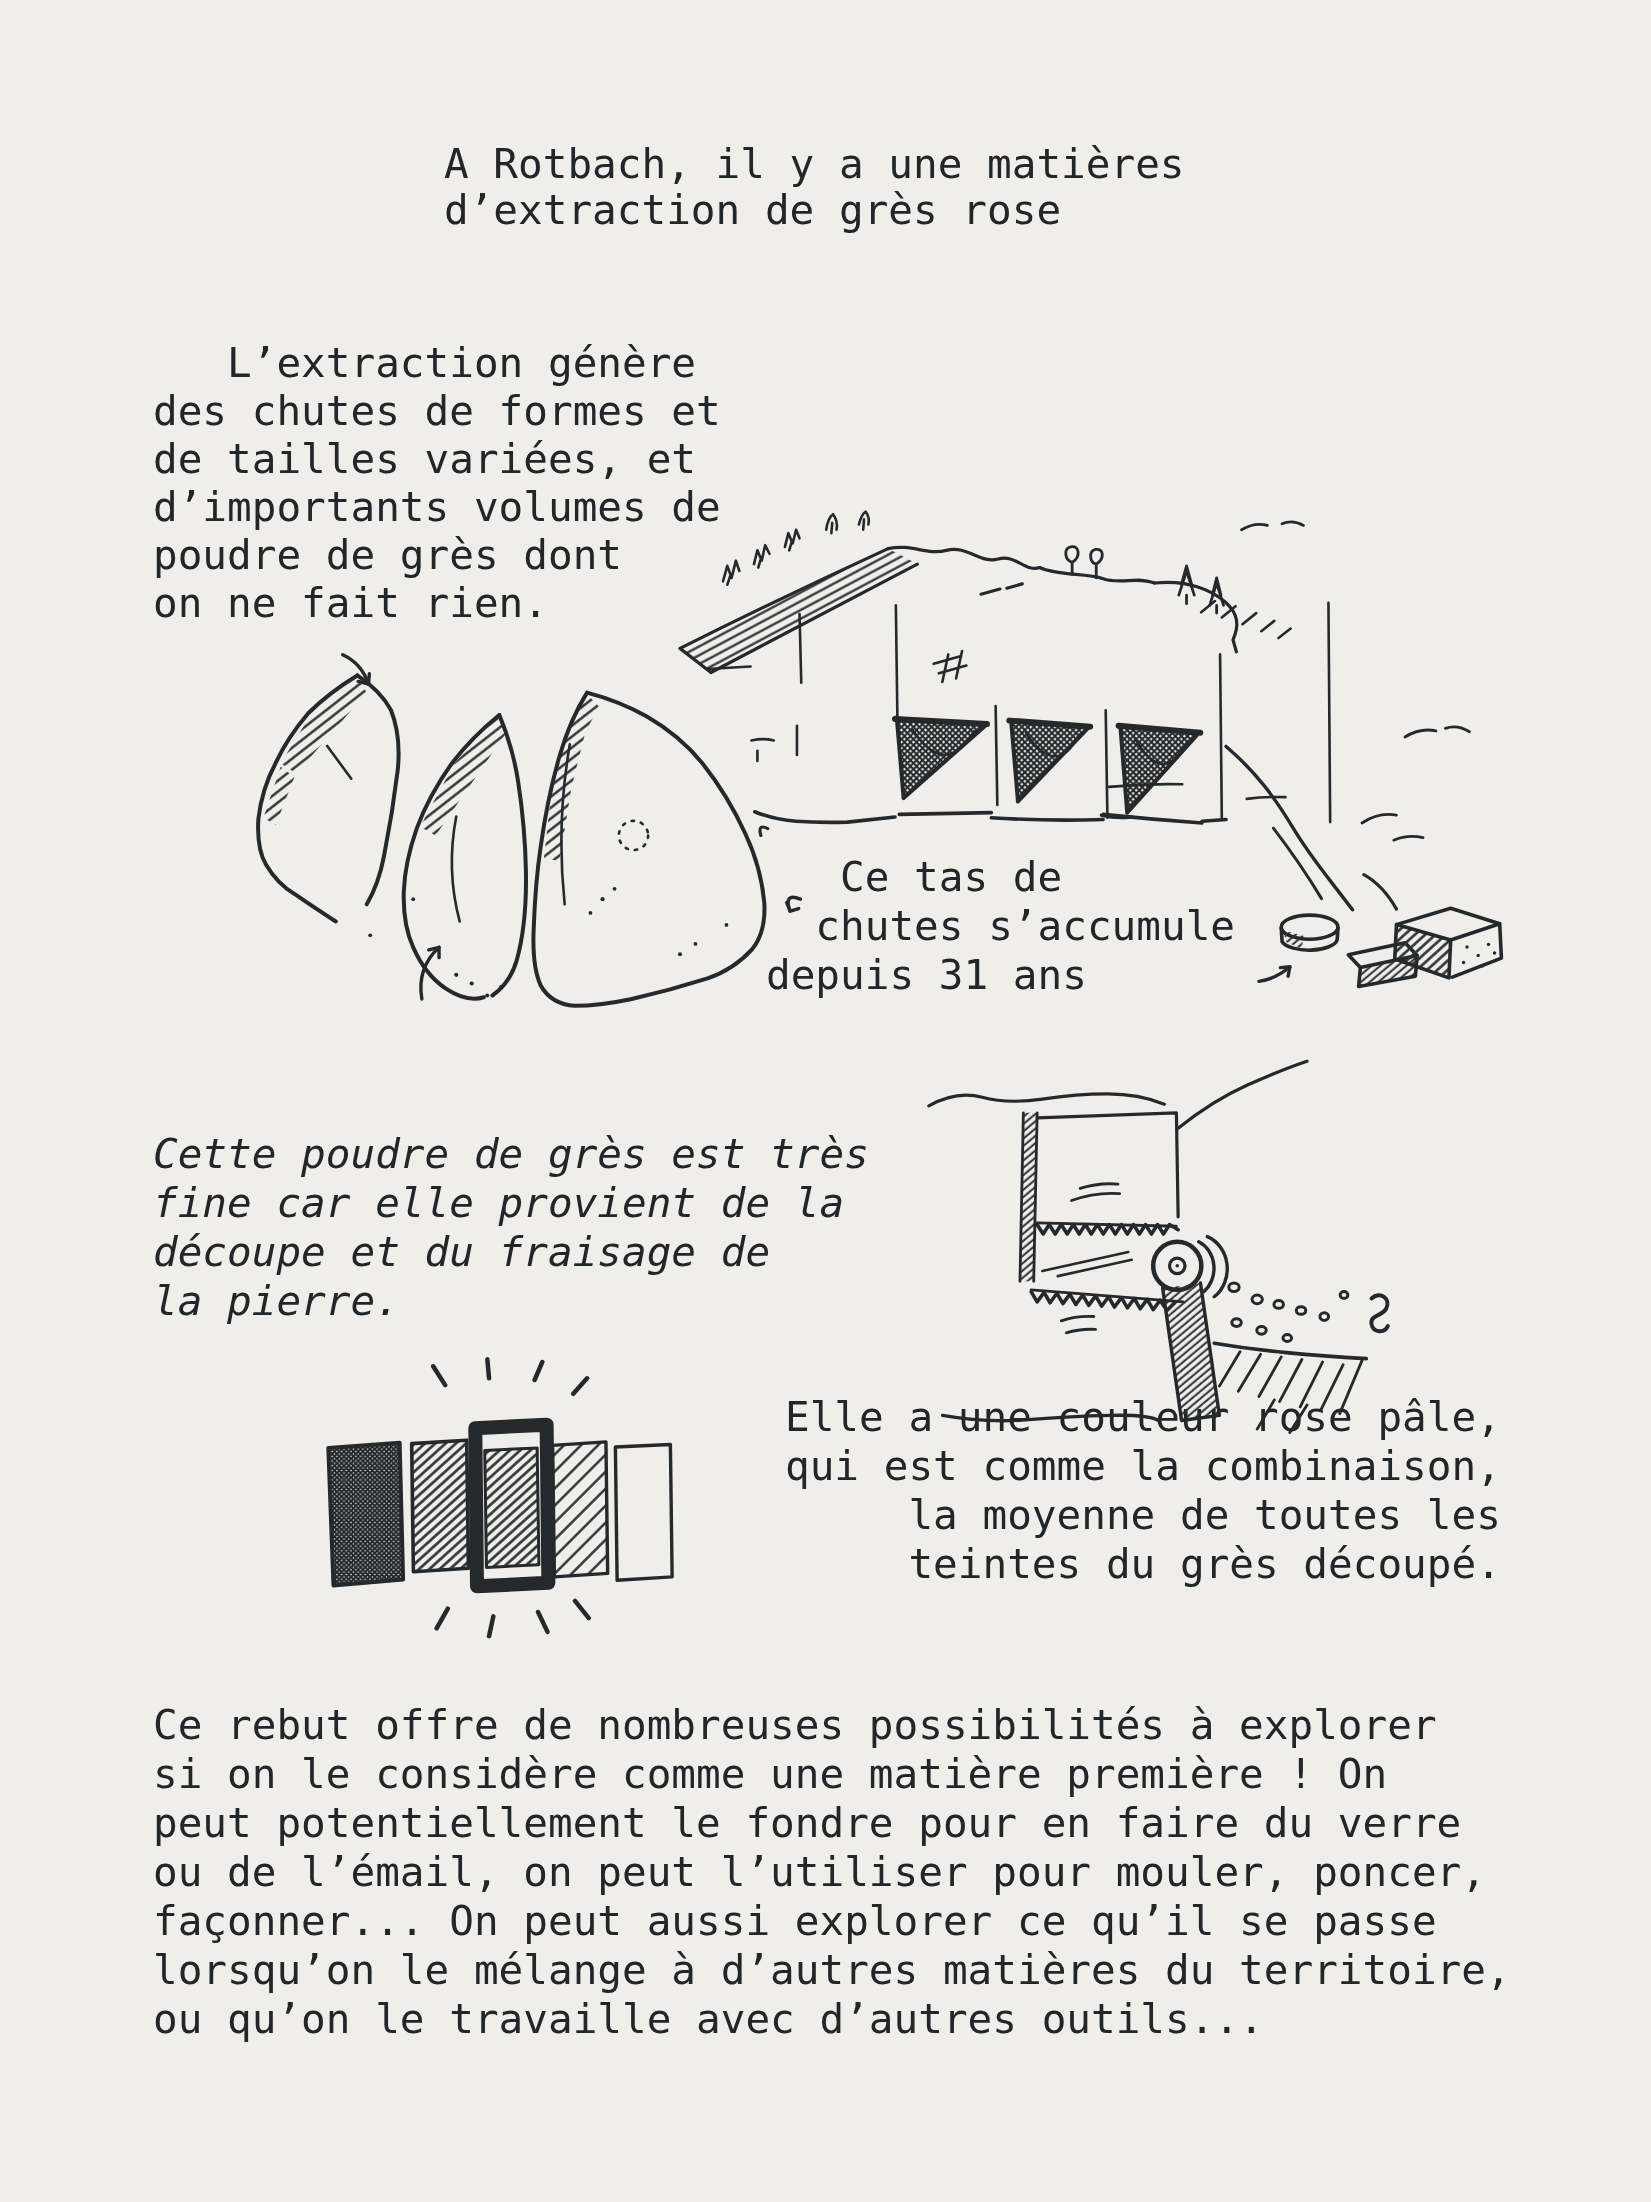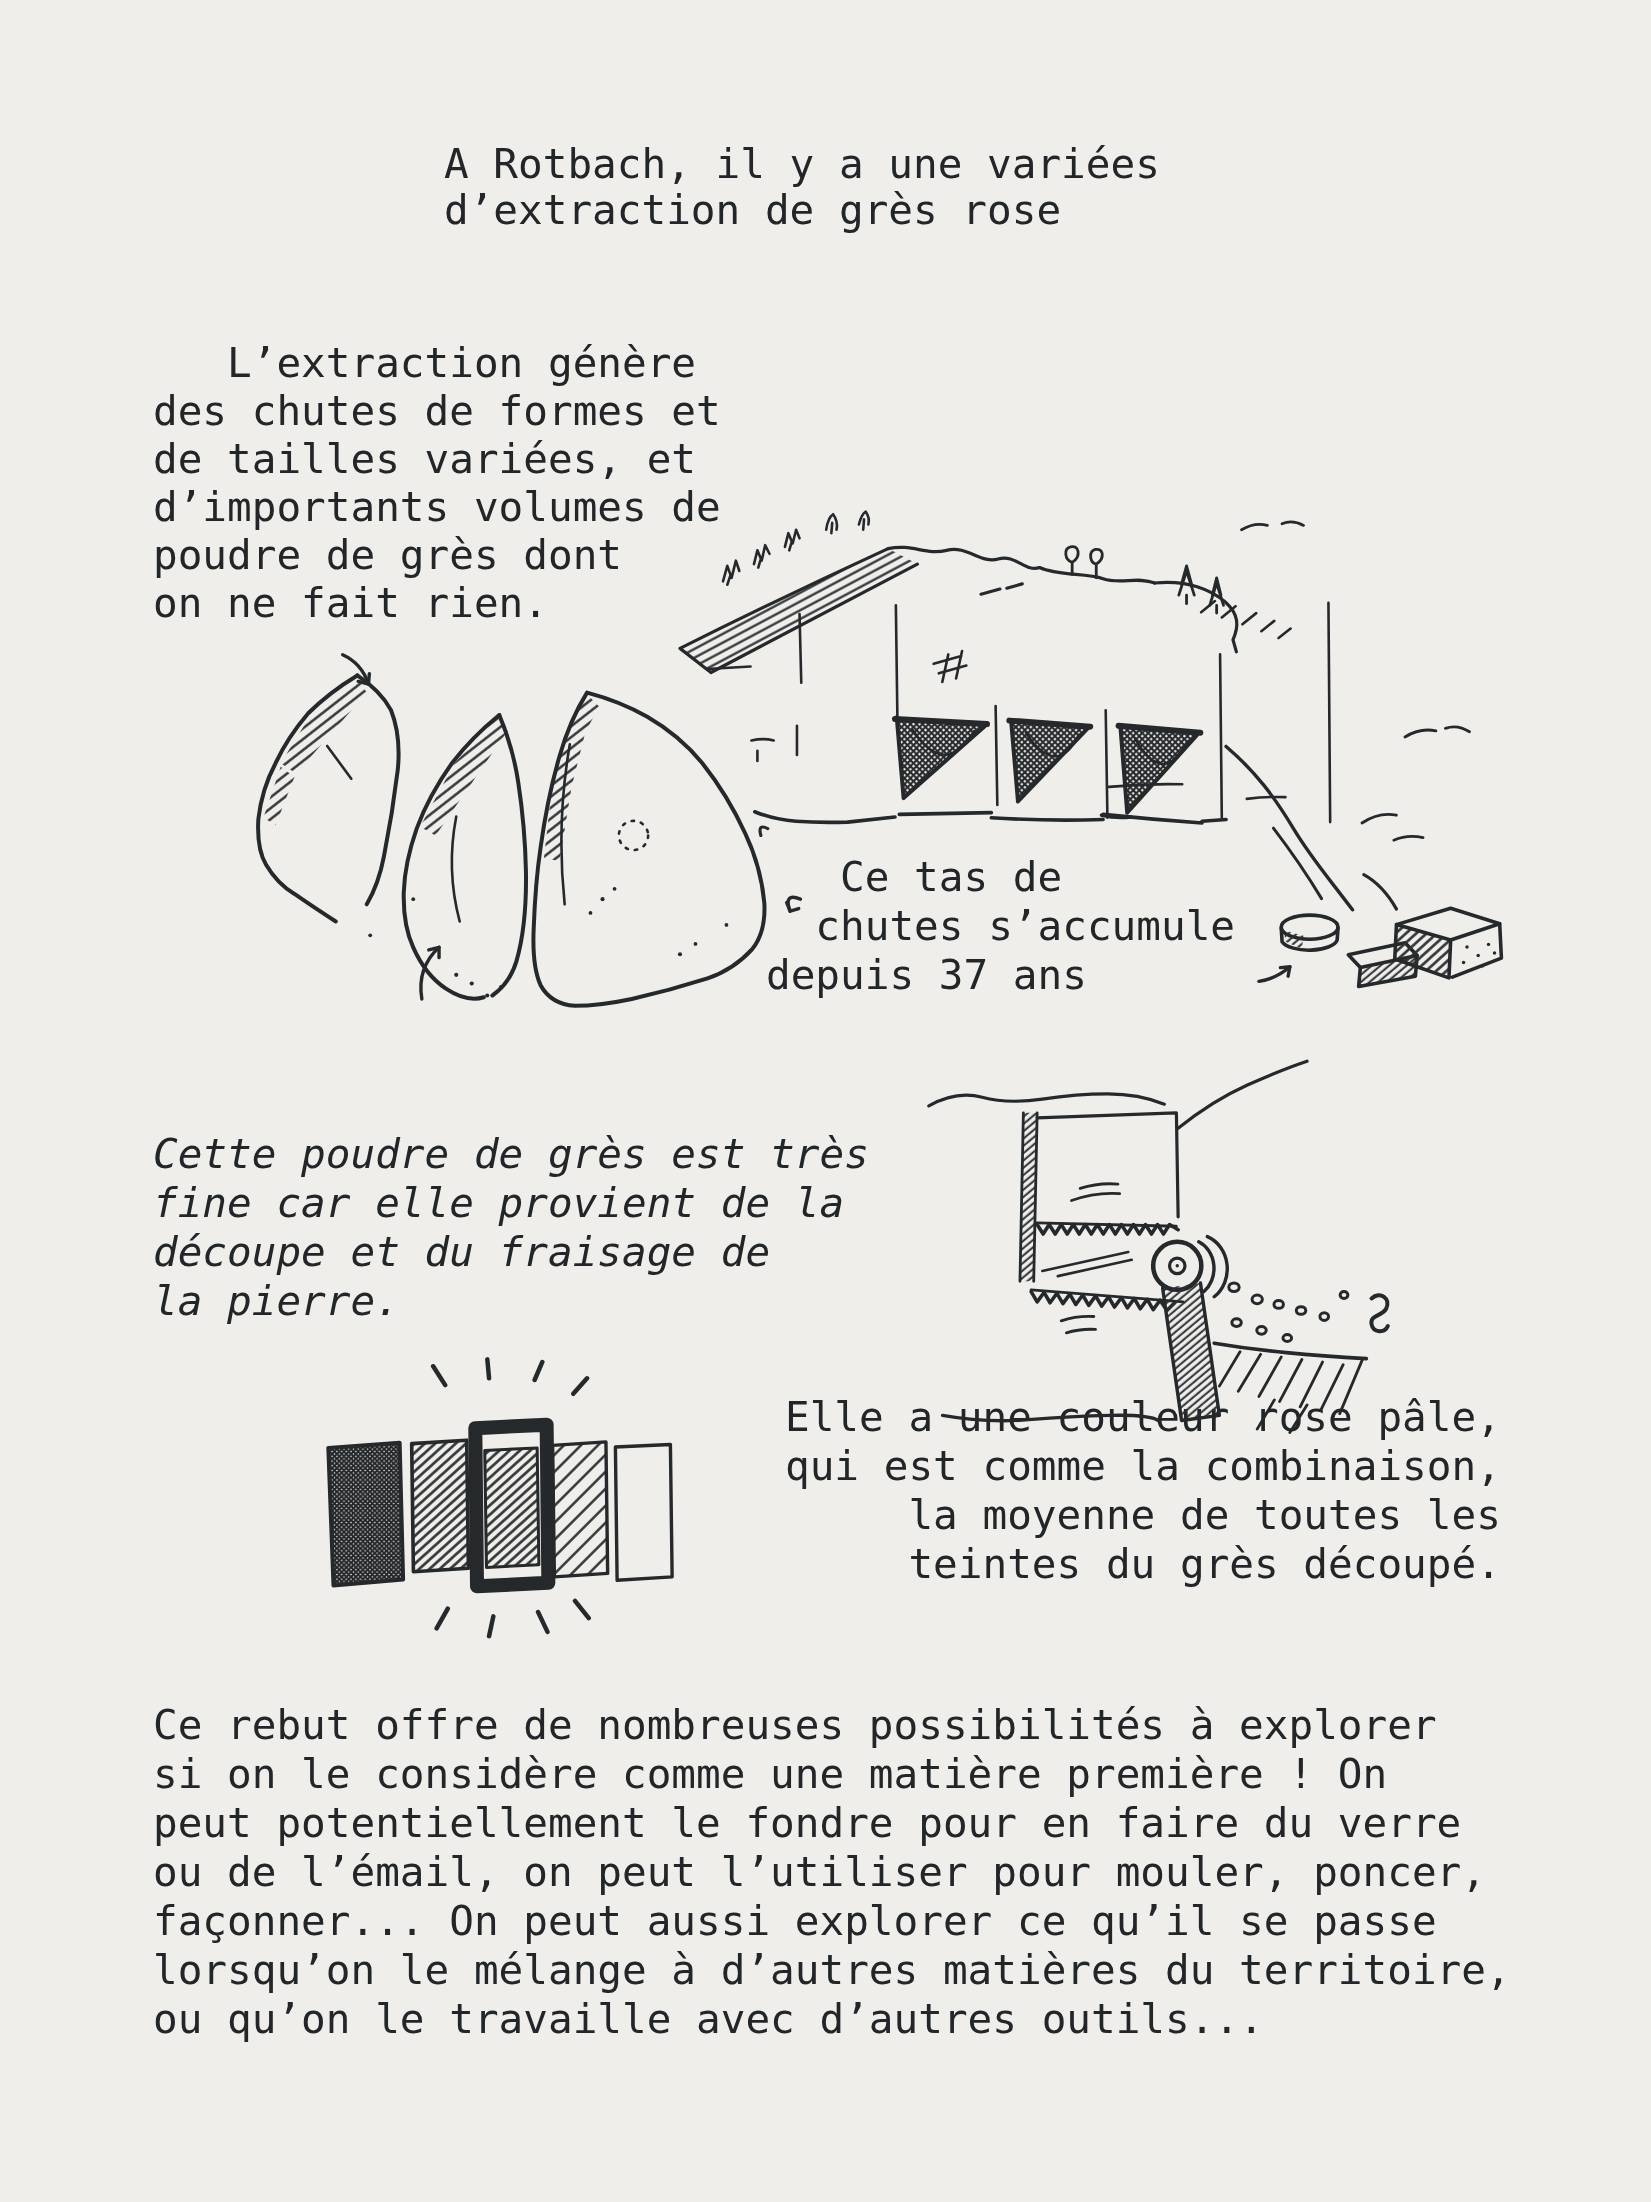--- a/index.html
+++ b/index.html
@@ -18,33 +18,33 @@
     color:#232629;
   }
   .title{line-height:46px;}
   svg{position:absolute;overflow:visible;}
   svg *{vector-effect:non-scaling-stroke;}
   .ink{stroke:#26292b;fill:none;stroke-linecap:round;stroke-linejoin:round;}
 </style>
 </head>
 <body>
 
-<div class="txt title" style="left:444px;top:141px;">A Rotbach, il y a une variées
+<div class="txt title" style="left:444px;top:141px;">A Rotbach, il y a une matières
 d’extraction de grès rose</div>
 
 <div class="txt" style="left:153px;top:339px;line-height:48px;">   L’extraction génère
 des chutes de formes et
 de tailles variées, et
 d’importants volumes de
 poudre de grès dont
 on ne fait rien.</div>
 
 <div class="txt" style="left:766px;top:853px;">   Ce tas de
   chutes s’accumule
-depuis 37 ans</div>
+depuis 31 ans</div>
 
 <div class="txt" style="left:153px;top:1130px;font-style:italic;">Cette poudre de grès est très
 fine car elle provient de la
 découpe et du fraisage de
 la pierre.</div>
 
 <div class="txt" style="left:785px;top:1393px;">Elle a une couleur rose pâle,
 qui est comme la combinaison,
      la moyenne de toutes les
      teintes du grès découpé.</div>

